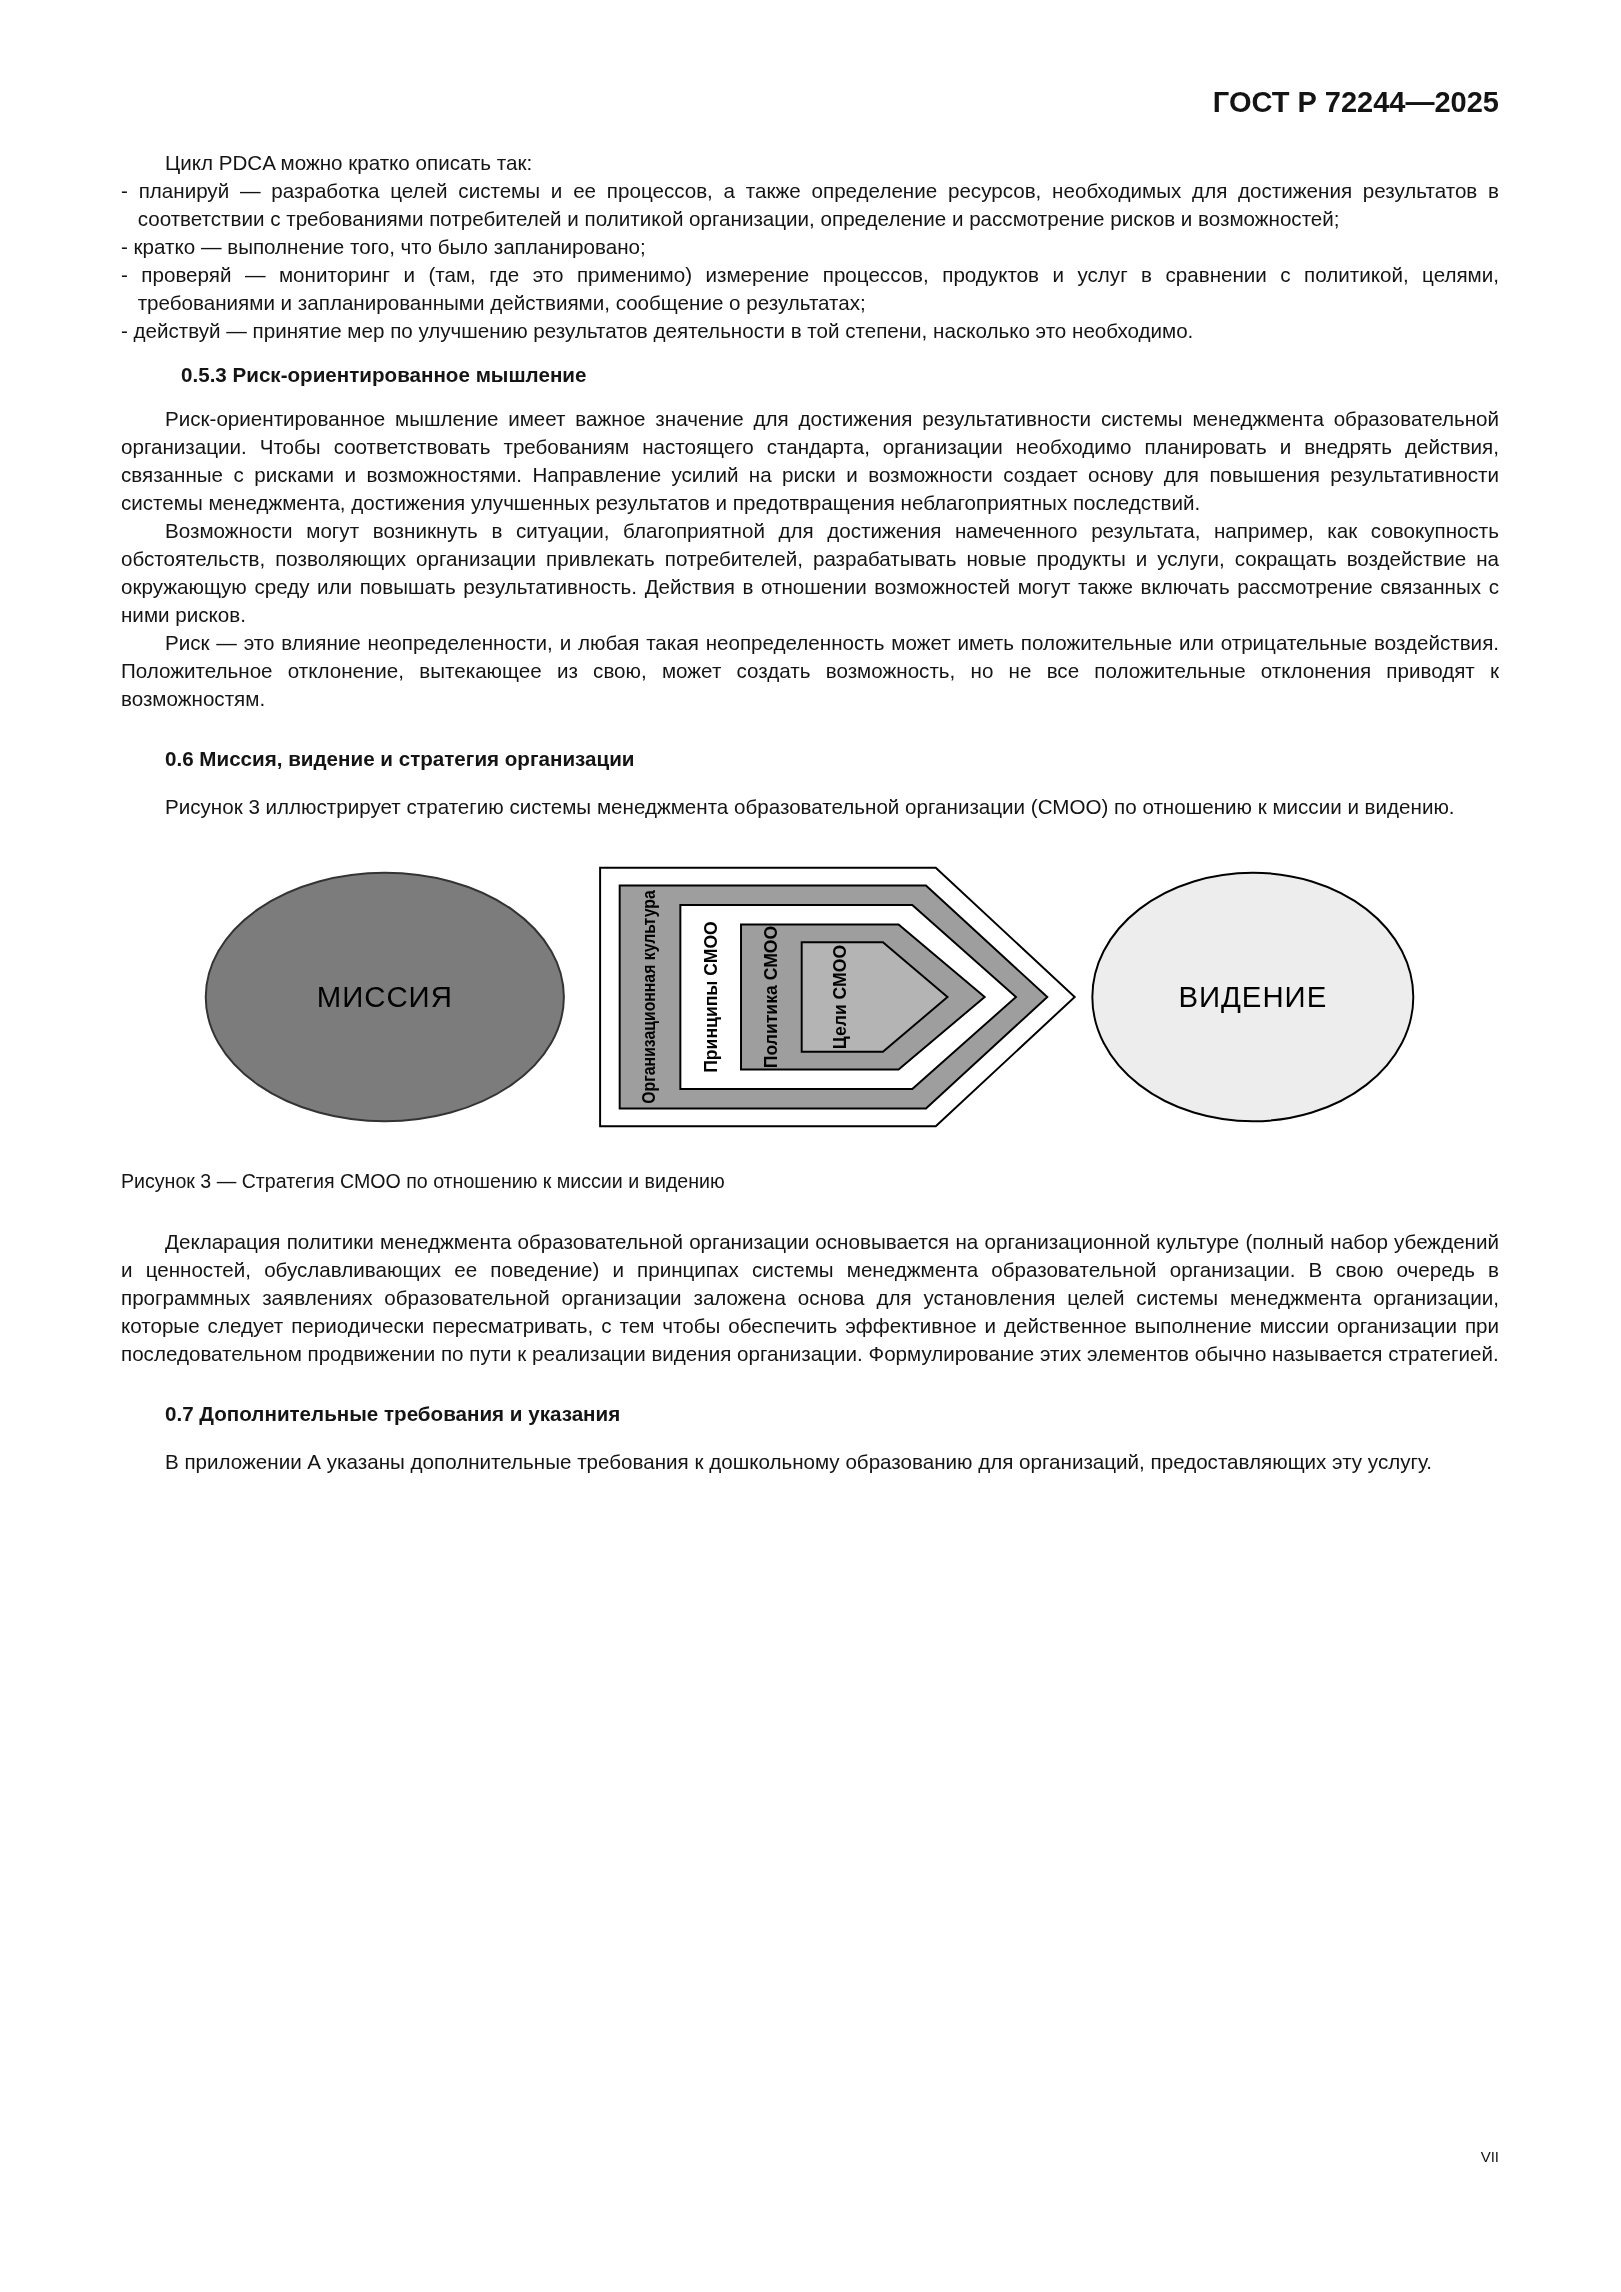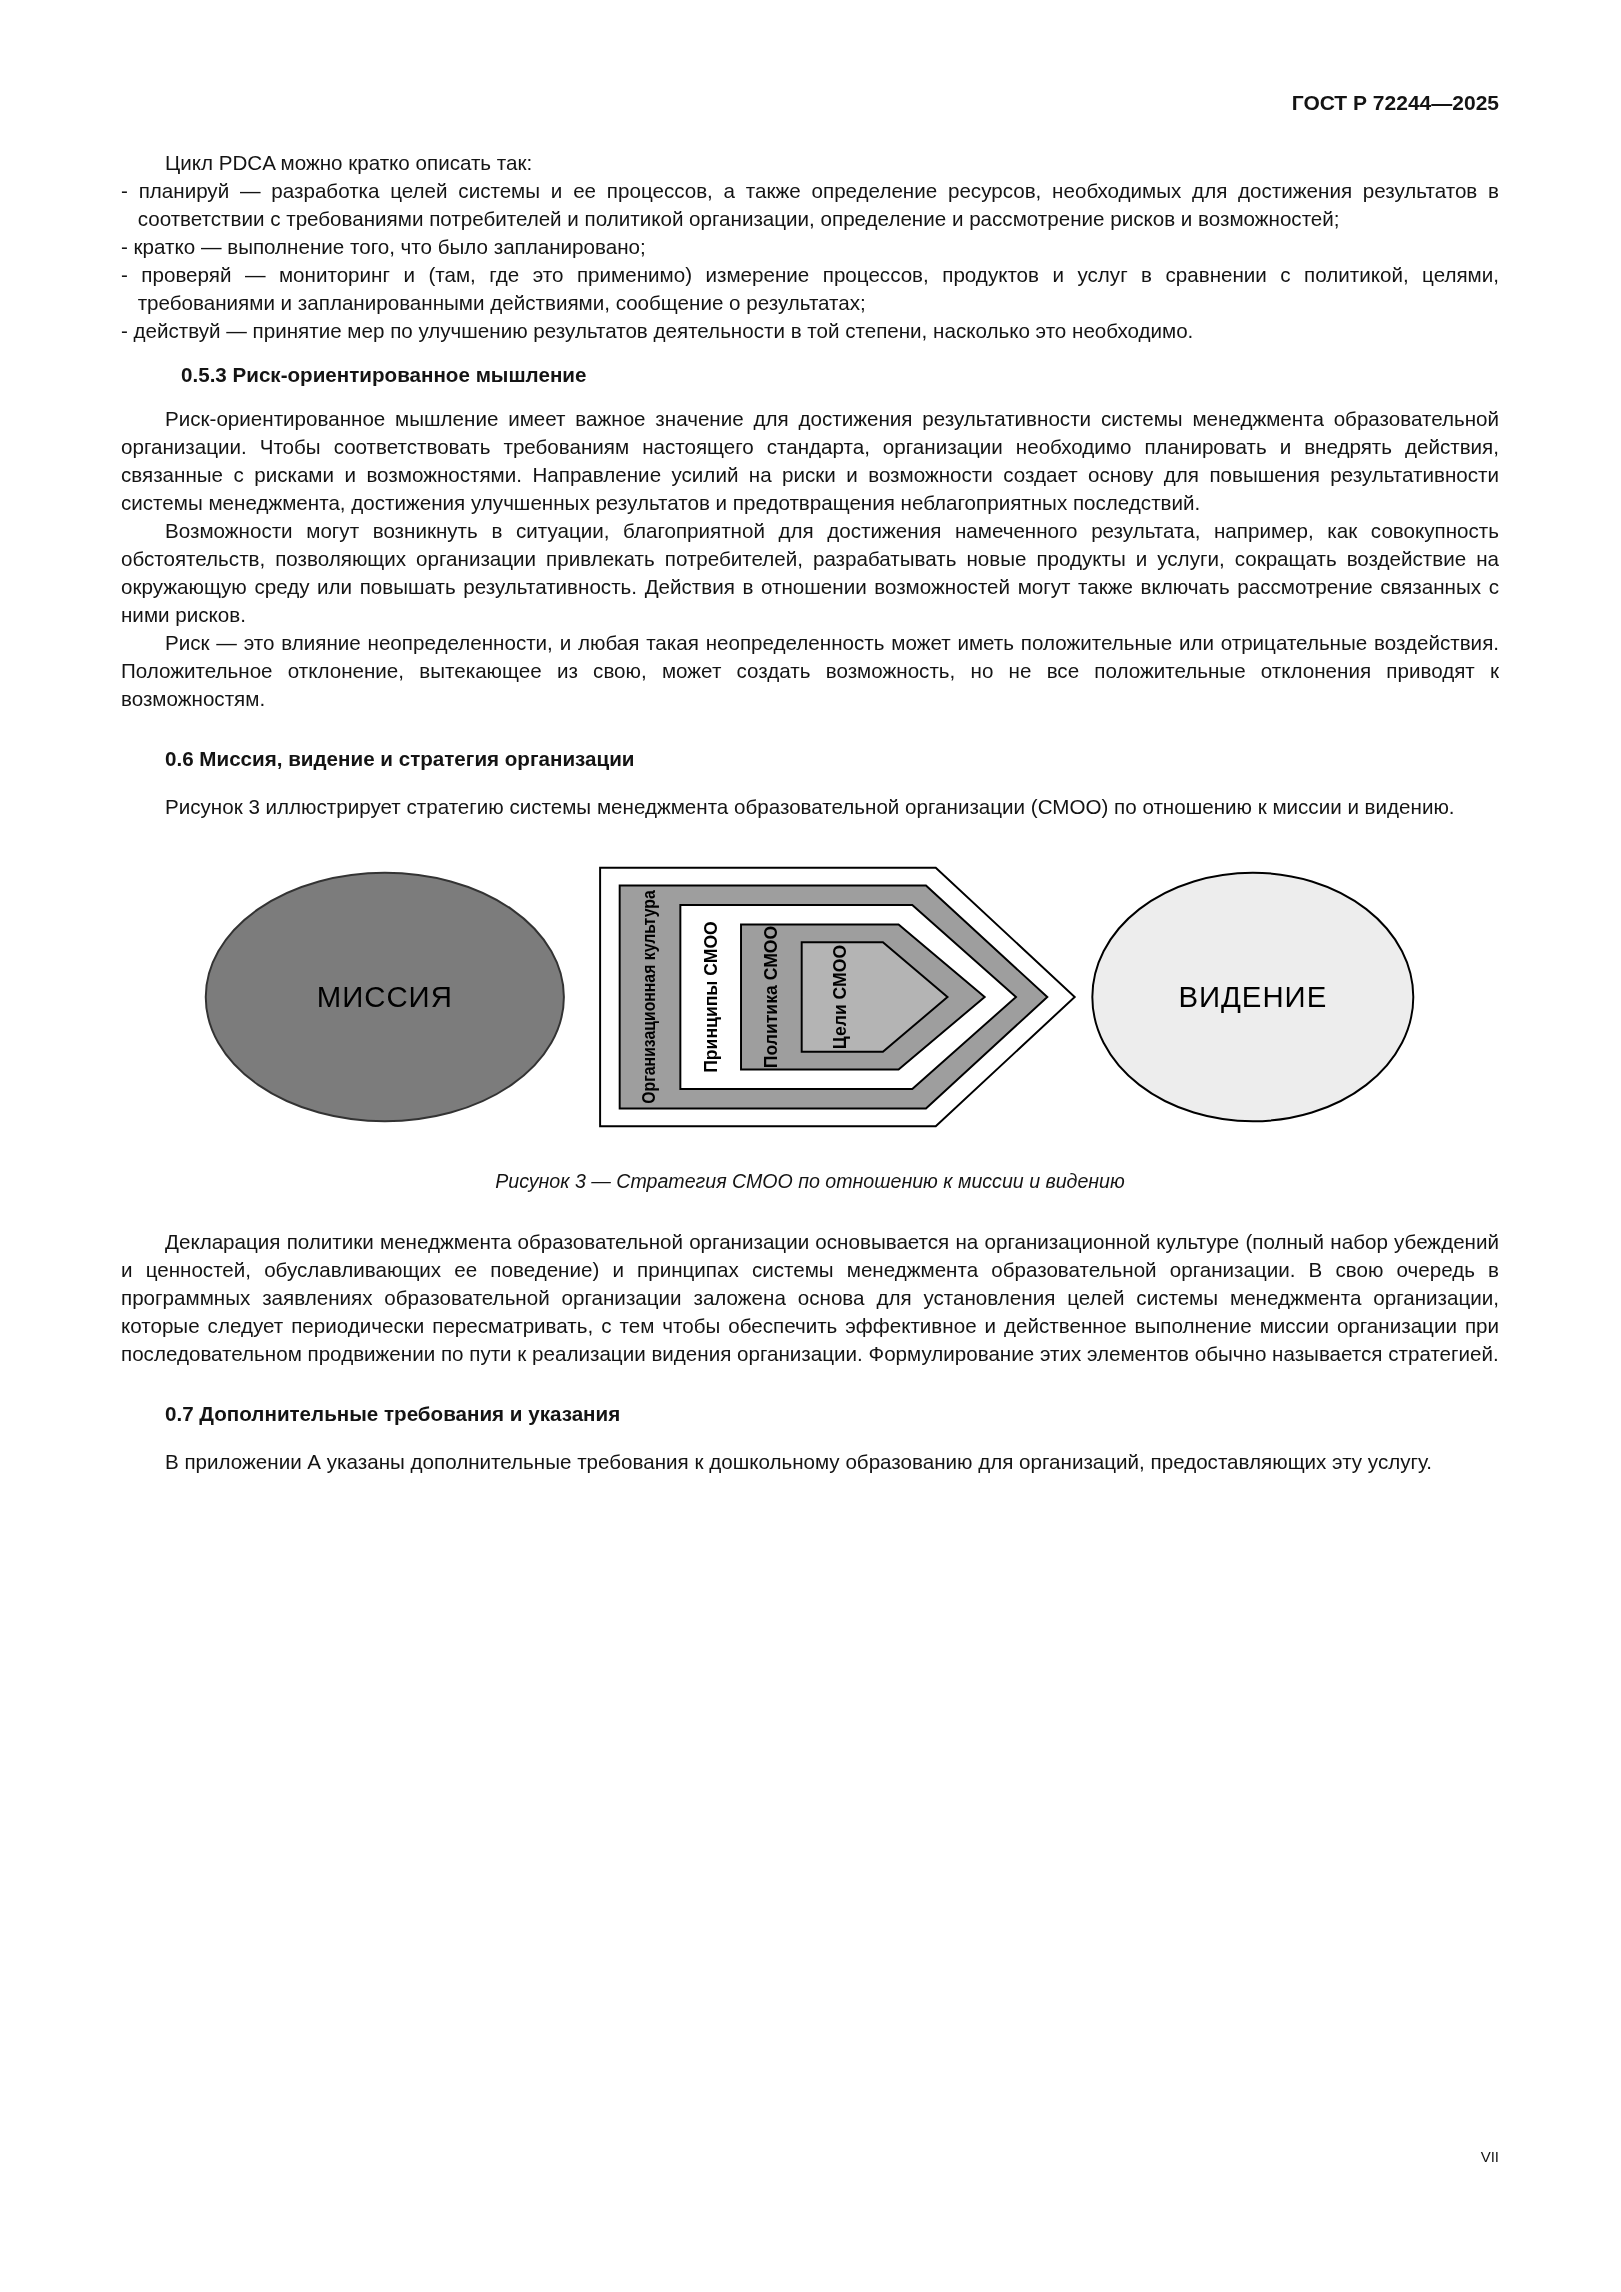--- a/index.html
+++ b/index.html
@@ -8,32 +8,32 @@
     height: 2293px;
     position: relative;
     font-family: "Liberation Sans", sans-serif;
     color: #141414;
     overflow: hidden;
   }
   .page { padding: 90px 122px 0 121px; }
   .doc-header {
     text-align: right;
     font-weight: bold;
-    font-size: 21px;
+    font-size: 29px;
     line-height: 25.5px;
     margin-bottom: 33px;
   }
   .body-text { font-size: 20.6px; line-height: 28px; text-align: justify; }
   p.para { margin: 0; text-indent: 44px; }
   .hang { padding-left: 16.7px; text-indent: -16.7px; }
   .h3 { margin: 16px; font-weight: bold; text-indent: 44px; }
   .sec-title { margin: 32px 0 20.6px 0; font-weight: bold; text-indent: 44px; }
   figure.figure { margin: 39px 0 33px 0; text-align: center; }
   figure.figure svg { display: inline-block; }
-  .caption { font-size: 19.6px; margin-top: 25.5px; text-align: center; text-indent: 0; font-style: italic; }
+  .caption { font-size: 19.6px; margin-top: 25.5px; text-align: left; text-indent: 0; }
   .page-number {
     position: absolute;
     top: 2148px;
     right: 122px;
     font-size: 15px;
   }
   svg text { font-family: "Liberation Sans", sans-serif; fill: #000000; }
   svg text.oval-label { font-size: 30px; letter-spacing: 1px; }
   svg text.band-label { font-size: 18px; font-weight: bold; }
 </style>

